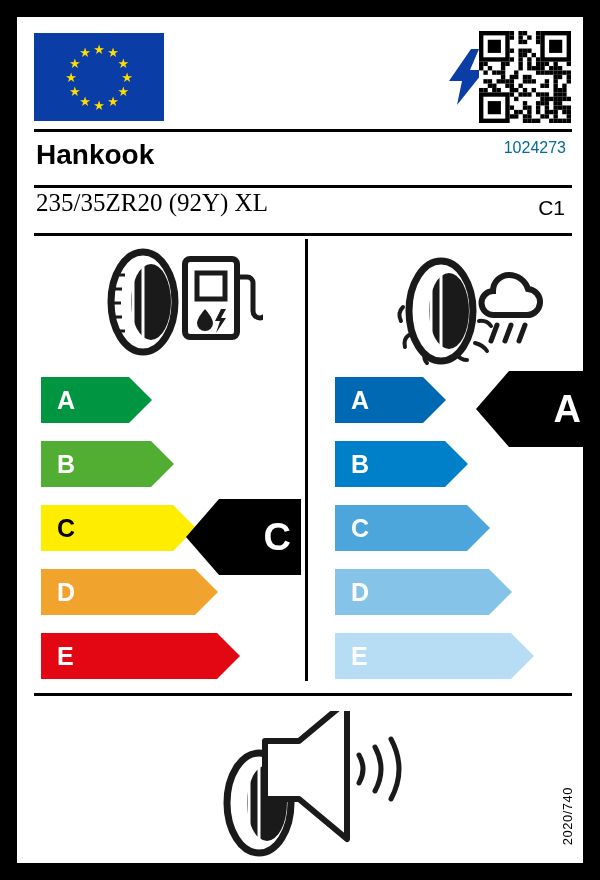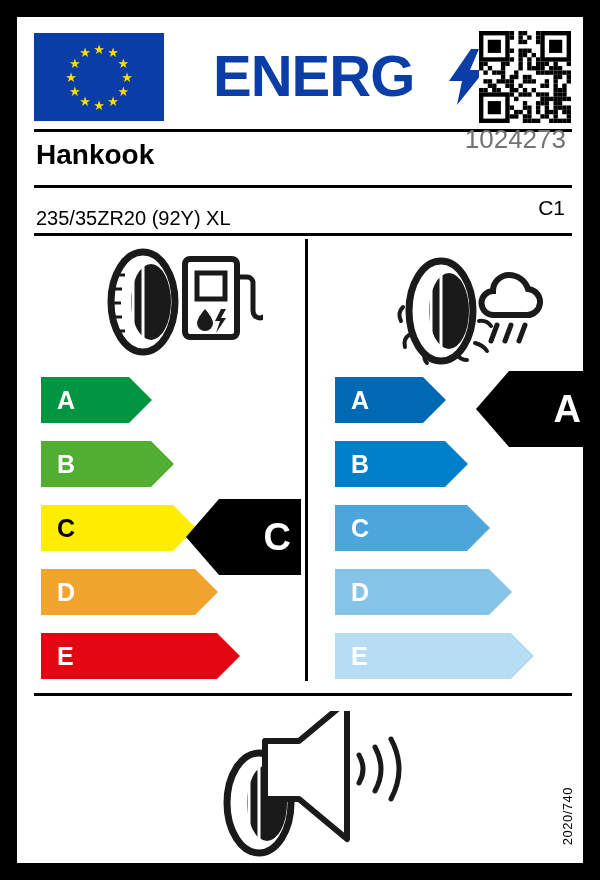--- a/index.html
+++ b/index.html
@@ -79,30 +79,31 @@
 
   .brand {
     position: absolute;
     left: 19px; top: 122px;
     font-size: 28px;
     font-weight: 700;
     color: #000;
   }
   .code {
     position: absolute;
-    right: 17px; top: 107px;
-    font-size: 26px;
+    right: 17px; top: 122px;
+    font-size: 16px;
     font-weight: 400;
-    color: #737373;
+    color: #0369a1;
   }
   .tyre-size {
     position: absolute;
-    left: 19px; top: 190px;
-    font-size: 20px;
+    left: 19px; top: 172px;
+    font-size: 25px;
     color: #000;
+    font-family: Liberation Serif, serif;
   }
   .tyre-class {
     position: absolute;
     right: 18px; top: 179px;
     font-size: 21px;
     color: #000;
     text-align: center;
   }
 
   
@@ -216,21 +217,20 @@
         <span class="star" style="left: 82.7487px; top: 51.5px;">★</span>
         <span class="star" style="left: 72.5px; top: 61.7487px;">★</span>
         <span class="star" style="left: 58.5px; top: 65.5px;">★</span>
         <span class="star" style="left: 44.5px; top: 61.7487px;">★</span>
         <span class="star" style="left: 34.2513px; top: 51.5px;">★</span>
         <span class="star" style="left: 30.5px; top: 37.5px;">★</span>
         <span class="star" style="left: 34.2513px; top: 23.5px;">★</span>
         <span class="star" style="left: 44.5px; top: 13.2513px;">★</span>
       </div>
 
-    <div class="energy-word">ENERG</div>
 
     <div class="bolt">
       <svg viewBox="0 0 36 56" width="36" height="56">
         <polygon points="22,0 0,32 13,32 8,56 36,21 21,21 30,0" fill="#0a3da5"></polygon>
       </svg>
     </div>
 
     <div class="qr">
       <svg viewBox="0 0 92 92" width="92" height="92" id="qrsvg">
           <rect x="0" y="0" width="92" height="92" fill="#ffffff"></rect>

